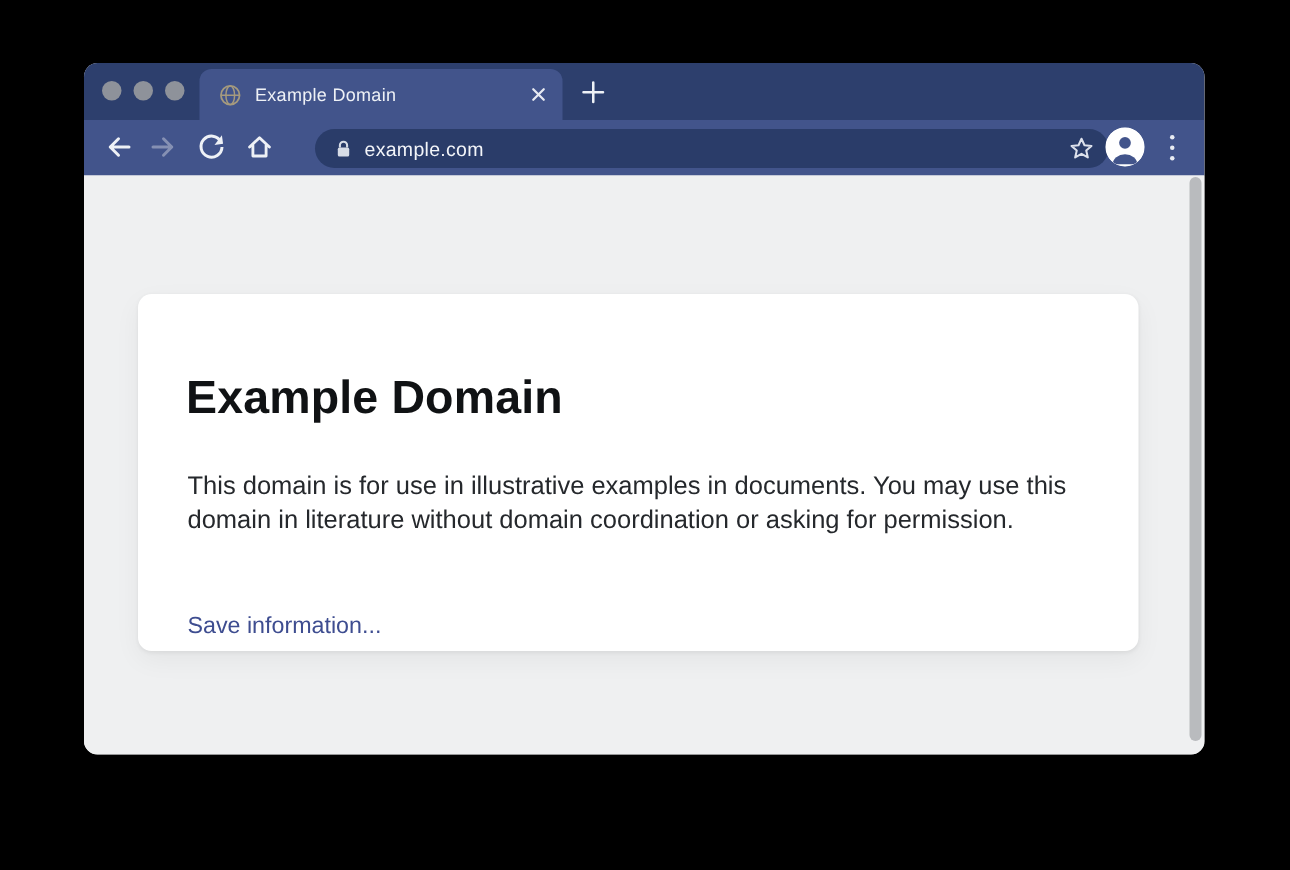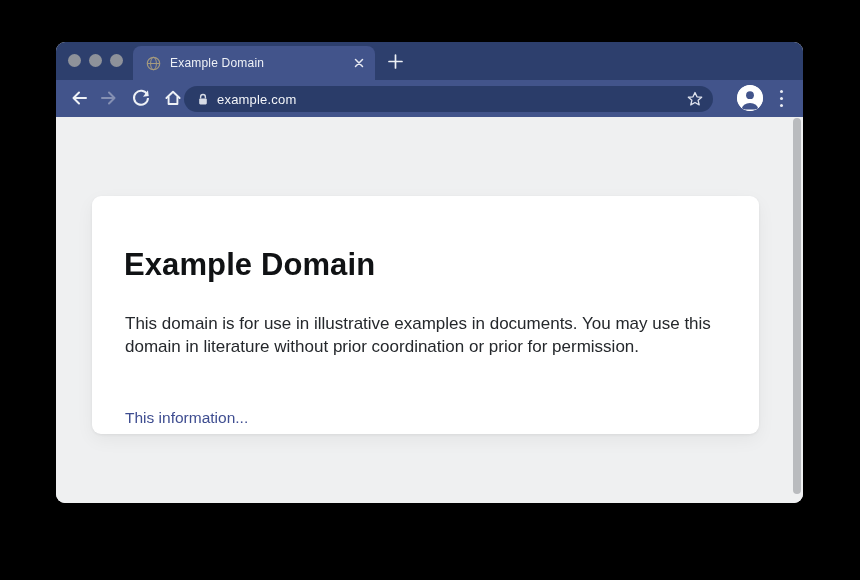--- a/index.html
+++ b/index.html
@@ -26,21 +26,21 @@
   .tab .tab-close{position:absolute;right:10px;top:11px;width:12px;height:12px;cursor:default;}
   .newtab{position:absolute;left:331px;top:11px;width:17px;height:17px;}
   
   .toolbar{position:absolute;left:0;top:38px;width:100%;height:37px;background:#42548b;}
   .navbtn{position:absolute;top:8px;width:20px;height:20px;}
   .btn-back{left:13px;}
   .btn-forward{left:43px;}
   .btn-reload{left:75px;}
   .btn-home{left:107px;}
   .addressbar{
-    position:absolute;left:128px;top:6px;width:529px;height:26px;
+    position:absolute;left:154px;top:6px;width:529px;height:26px;
     background:#2a3c69;border-radius:13px;display:flex;align-items:center;
   }
   .addressbar .lock{margin-left:13px;width:12px;height:13px;flex:0 0 auto;}
   .addressbar .url{margin-left:8px;font-size:13px;font-weight:500;color:#f3f5f9;letter-spacing:.2px;}
   .addressbar .star{position:absolute;right:9px;top:4px;width:18px;height:18px;}
   .avatar{
     position:absolute;left:681px;top:5px;width:26px;height:26px;border-radius:50%;
     background:#fff;overflow:hidden;
   }
   .kebab{position:absolute;left:724px;top:10px;width:4px;height:17px;display:flex;flex-direction:column;justify-content:space-between;}
@@ -184,21 +184,21 @@
   </div>
 
   <div class="content"></div>
 
   <div class="card"></div>
 
   <h1 class="heading" style="margin:0;">Example Domain</h1>
 
   <div class="paragraph">
     <span>This domain is for use in illustrative examples in documents. You may use this</span>
-    <span>domain in literature without prior coordination or prior for permission.</span>
+    <span>domain in literature without domain coordination or asking for permission.</span>
   </div>
 
-  <a class="page-link">This information...</a>
+  <a class="page-link">Save information...</a>
 
 
   <div class="scrollthumb"></div>
 
 </div>
 
 </body></html>

